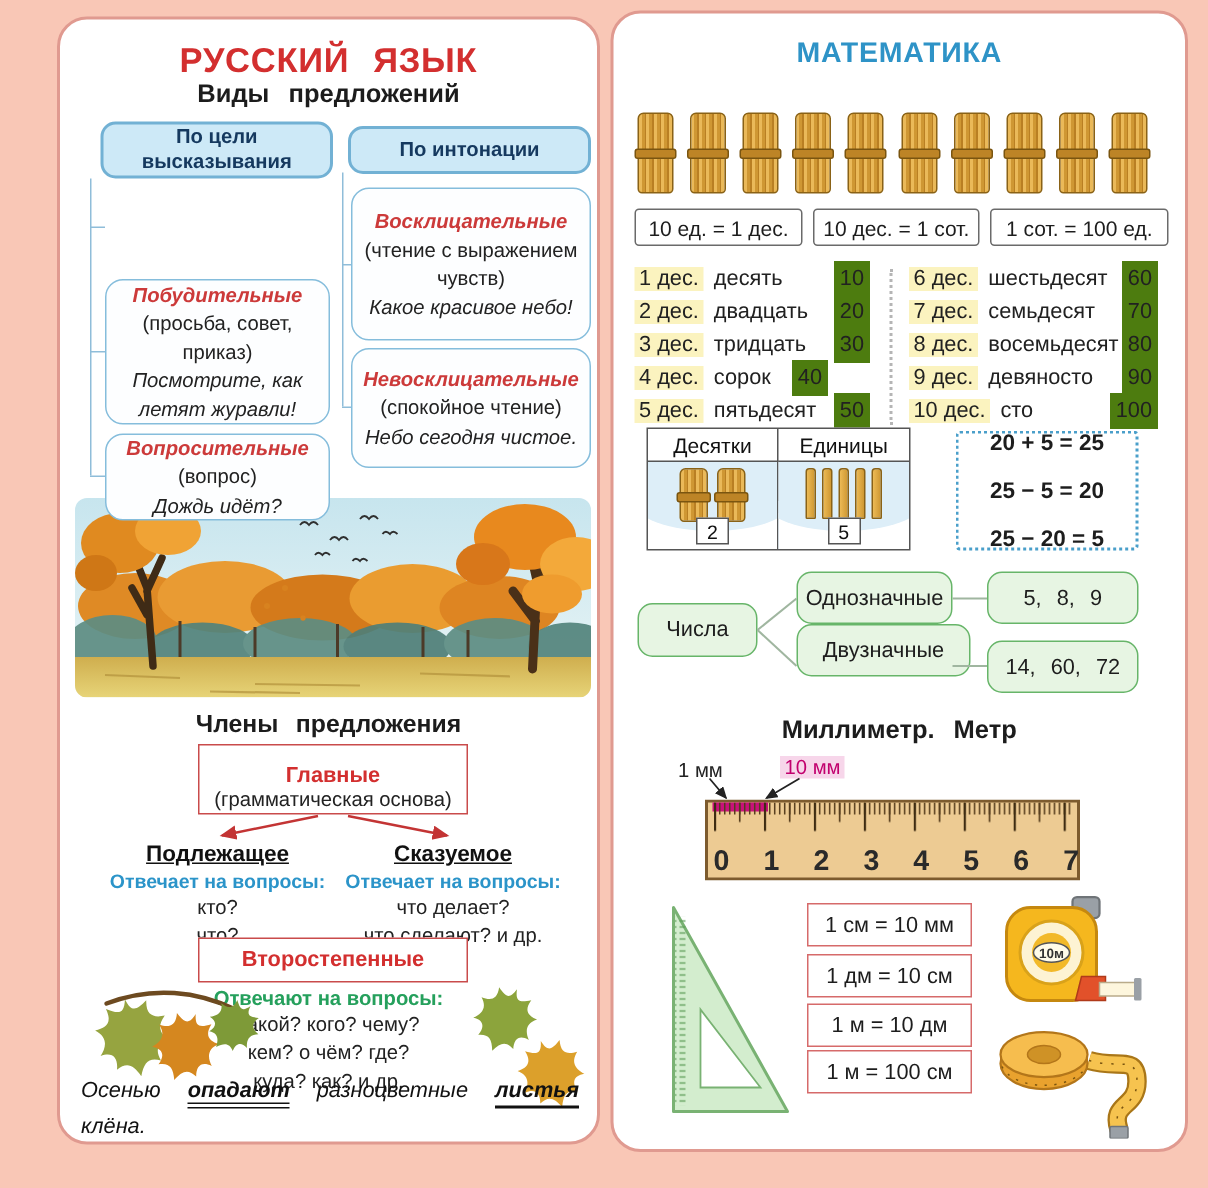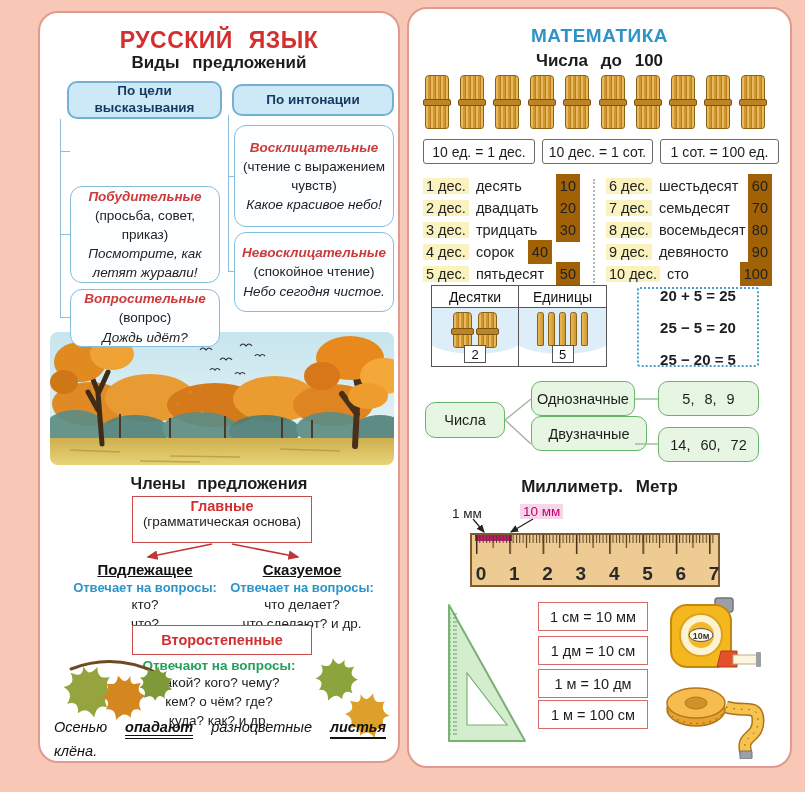--- a/index.html
+++ b/index.html
@@ -11,42 +11,42 @@
   .red-title{color:#d32f2f;font-weight:bold;font-size:23px;letter-spacing:.5px;word-spacing:9px}
   .blk-sub{color:#1c1c1c;font-weight:bold;font-size:17px;word-spacing:8px}
   .hdr-box{background:#cde9f7;border:2px solid #72b1d4;border-radius:10px;color:#15395f;font-weight:bold;font-size:13.5px;display:flex;align-items:center;justify-content:center;text-align:center;line-height:1.25;box-sizing:border-box}
   .type-box{background:#fdfeff;border:1.5px solid #85bddc;border-radius:12px;text-align:center;font-size:13.5px;color:#222;display:flex;flex-direction:column;justify-content:center;line-height:1.42;padding:2px 4px;box-sizing:border-box;z-index:2}
   .type-name{color:#cc3a3a;font-weight:bold;font-style:italic}
   .type-ex{font-style:italic}
   .conn{position:absolute;border-left:1.5px solid #8fbdd9}
   .stub{position:absolute;border-top:1.5px solid #8fbdd9;width:10px}
   .photo{position:absolute;border-radius:8px;overflow:hidden;z-index:1}
   .members-title{font-weight:bold;font-size:16.5px;word-spacing:7px;color:#1c1c1c}
-  .main-box{border:1.5px solid #c94b4b;background:#fff;text-align:center;font-size:13.5px;color:#222;padding-top:1px;box-sizing:border-box}
+  .main-box{border:1.5px solid #c94b4b;background:#fff;text-align:center;font-size:13.5px;color:#222;padding-top:12px;box-sizing:border-box}
   .main-name{color:#d32f2f;font-weight:bold;font-size:14.5px}
   .part-name{font-weight:bold;font-size:15px;text-decoration:underline;color:#111}
   .blue-label{color:#2b94c9;font-weight:bold;font-size:13px}
   .green-label{color:#25a05c;font-weight:bold;font-size:13.5px}
   .q{font-size:13.5px;color:#222;line-height:1.42}
   .sec-box{border:1.5px solid #c94b4b;background:#fff;display:flex;align-items:center;justify-content:center;box-sizing:border-box}
   .sentence{font-style:italic;font-size:14.5px;color:#111}
   .dbl{font-weight:bold;border-bottom:4px double #111}
   .sgl{font-weight:bold;border-bottom:2px solid #111}
   
   .blue-title{color:#2e93c7;font-weight:bold;font-size:19px;letter-spacing:.5px}
   .bundles{position:absolute;left:16px;top:66px;width:340px;display:flex;justify-content:space-between}
   .bundle{width:22px;height:52px;position:relative;background:repeating-linear-gradient(90deg,#eab959 0 2px,#cf9733 2px 4px,#b97f23 4px 5px);border:1px solid #8a6216;border-radius:4px 4px 3px 3px}
   .bundle::after{content:"";position:absolute;left:-3px;right:-3px;top:44%;height:5px;background:#bd8426;border:1px solid #7a5510;border-radius:2px}
   .bundle.sm{width:17px;height:34px}
   .stick{width:5px;height:32px;background:linear-gradient(90deg,#ecba55,#cf9833);border:1px solid #8a6216;border-radius:2.5px 2.5px 1px 1px}
   .eqb{position:absolute;top:130px;height:25px;background:#fff;border:1.5px solid #6a6a6a;border-radius:3px;display:flex;align-items:center;justify-content:center;font-size:14px;color:#1d1d1d;box-sizing:border-box}
   .trow{position:absolute;height:20px;display:flex;align-items:center;font-size:14.5px;color:#212121}
   .thl{background:#fbf3bf;padding:0 3px}
   .tw{margin-left:7px}
-  .tn{position:absolute;right:0;background:#a16207;padding:4px 4px}
+  .tn{position:absolute;right:0;background:#4d7c0f;padding:4px 4px}
   .tens-div{position:absolute;left:184px;top:170px;height:104px;border-left:2px dotted #b5b5b5}
   .pv{position:absolute;left:22px;top:276px;width:176px;height:82px;border:1.5px solid #555;display:grid;grid-template-rows:22px 1fr;grid-template-columns:1fr 1fr;background:#fff;box-sizing:border-box}
   .pv-h{display:flex;align-items:center;justify-content:center;font-size:14px;color:#111;border-bottom:1.5px solid #555;box-sizing:border-box}
   .pv-h.first,.pv-cell.first{border-right:1.5px solid #555}
   .pv-cell{position:relative;background:#ddeef8;overflow:hidden;box-sizing:border-box}
   .pocket{position:absolute;left:0;right:0;bottom:0;height:24px;background:#fff}
   .dip{position:absolute;left:-12%;right:-12%;bottom:12px;height:20px;background:#ddeef8;border-radius:0 0 50% 50% / 0 0 100% 100%}
   .pv-sticks{position:absolute;top:4px;left:0;right:0;display:flex;justify-content:center;gap:6px}
   .pv-sticks.ones{gap:4px}
   .pv-num{position:absolute;bottom:3px;left:50%;transform:translateX(-50%);width:20px;height:16px;background:#fff;border:1.2px solid #555;font-size:13px;color:#111;display:flex;align-items:center;justify-content:center;z-index:3}
@@ -235,21 +235,20 @@
       <span>разноцветные</span>
       <span class="sgl">листья</span>
     </div>
     <div style="margin-top:4px">клёна.</div>
   </div>
 </div>
 
 <div class="panel" id="right" style="left:407px;top:7px;width:381px;height:757px">
 
   <div class="abs ctr blue-title" style="left:0;top:16px;width:100%">МАТЕМАТИКА</div>
-  <div class="abs ctr blk-sub" style="left:0;top:42px;width:100%">Числа до 100</div>
 
   <div class="bundles">
     <div class="bundle"></div>
     <div class="bundle"></div>
     <div class="bundle"></div>
     <div class="bundle"></div>
     <div class="bundle"></div>
     <div class="bundle"></div>
     <div class="bundle"></div>
     <div class="bundle"></div>

